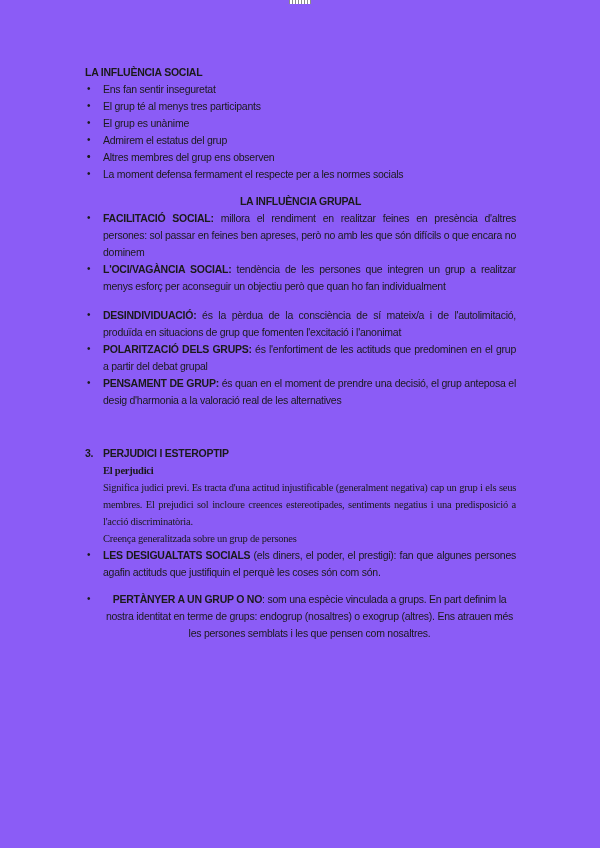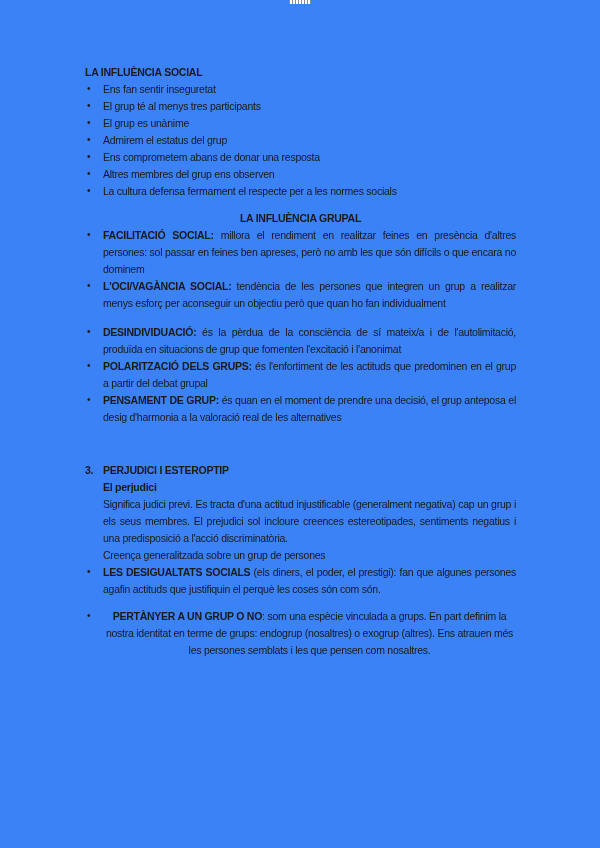--- a/index.html
+++ b/index.html
@@ -1,55 +1,55 @@
 <!DOCTYPE html>
 <html><head>
 <meta charset="utf-8">
 <style>
   html,body{margin:0;padding:0;background:#ffffff;}
   body{width:600px;height:848px;overflow:hidden;}
   .page{
-    position:relative;width:600px;height:848px;background:#3b82f6;
+    position:relative;width:600px;height:848px;background:#8b5cf6;
     font-family:"Liberation Sans","DejaVu Sans",sans-serif;
     font-size:10.5px;line-height:17px;letter-spacing:-0.25px;color:#1a1a1a;
   }
   .header-frag{
     position:absolute;top:0;left:289px;width:22px;height:4px;
     background:repeating-linear-gradient(90deg,#8a8a8a 0 1.5px,#ffffff 1.5px 3px);
   }
   .content{position:absolute;left:85px;top:64px;width:431px;}
   .bold{font-weight:bold;}
   .just{text-align:justify;}
   ul{margin:0;padding:0;list-style:none;}
   li{position:relative;padding-left:18px;}
   li .b{position:absolute;left:2px;top:-1px;font-size:10px;letter-spacing:0;}
   .mt10{margin-top:10px;text-align:center;}
   .mt12{margin-top:12px;}
   .mt36{margin-top:36px;}
   .numrow{position:relative;padding-left:18px;font-weight:bold;}
   .numrow .num{position:absolute;left:0;top:0;}
-  .indent{padding-left:18px;}
+  .indent{padding-left:18px;font-family:Liberation Serif, serif;}
 </style>
 </head>
 <body>
 
 <div class="page">
   <div class="header-frag"></div>
 
   <div class="content">
 
     <div class="bold">LA INFLUÈNCIA SOCIAL</div>
     <ul>
       <li><span class="b">•</span><span>Ens fan sentir inseguretat</span></li>
       <li><span class="b">•</span><span>El grup té al menys tres participants</span></li>
       <li><span class="b">•</span><span>El grup es unànime</span></li>
       <li><span class="b">•</span><span>Admirem el estatus del grup</span></li>
-      <li><span class="b">•</span><span>Ens comprometem abans de donar una resposta</span></li>
+      <li><span class="b">•</span></li>
       <li><span class="b">•</span><span>Altres membres del grup ens observen</span></li>
-      <li><span class="b">•</span><span>La cultura defensa fermament el respecte per a les normes socials</span></li>
+      <li><span class="b">•</span><span>La moment defensa fermament el respecte per a les normes socials</span></li>
     </ul>
 
     <div class="bold mt10">LA INFLUÈNCIA GRUPAL</div>
     <ul>
       <li class="just"><span class="b">•</span><span class="bold">FACILITACIÓ SOCIAL:</span><span> millora el rendiment en realitzar feines en presència d'altres persones: sol passar en feines ben apreses, però no amb les que són difícils o que encara no dominem</span></li>
       <li class="just"><span class="b">•</span><span class="bold">L'OCI/VAGÀNCIA SOCIAL:</span><span> tendència de les persones que integren un grup a realitzar menys esforç per aconseguir un objectiu però que quan ho fan individualment</span></li>
     </ul>
     <ul class="mt12">
       <li class="just"><span class="b">•</span><span class="bold">DESINDIVIDUACIÓ:</span><span> és la pèrdua de la consciència de sí mateix/a i de l'autolimitació, produïda en situacions de grup que fomenten l'excitació i l'anonimat</span></li>
       <li class="just"><span class="b">•</span><span class="bold">POLARITZACIÓ DELS GRUPS:</span><span> és l'enfortiment de les actituds que predominen en el grup a partir del debat grupal</span></li>

